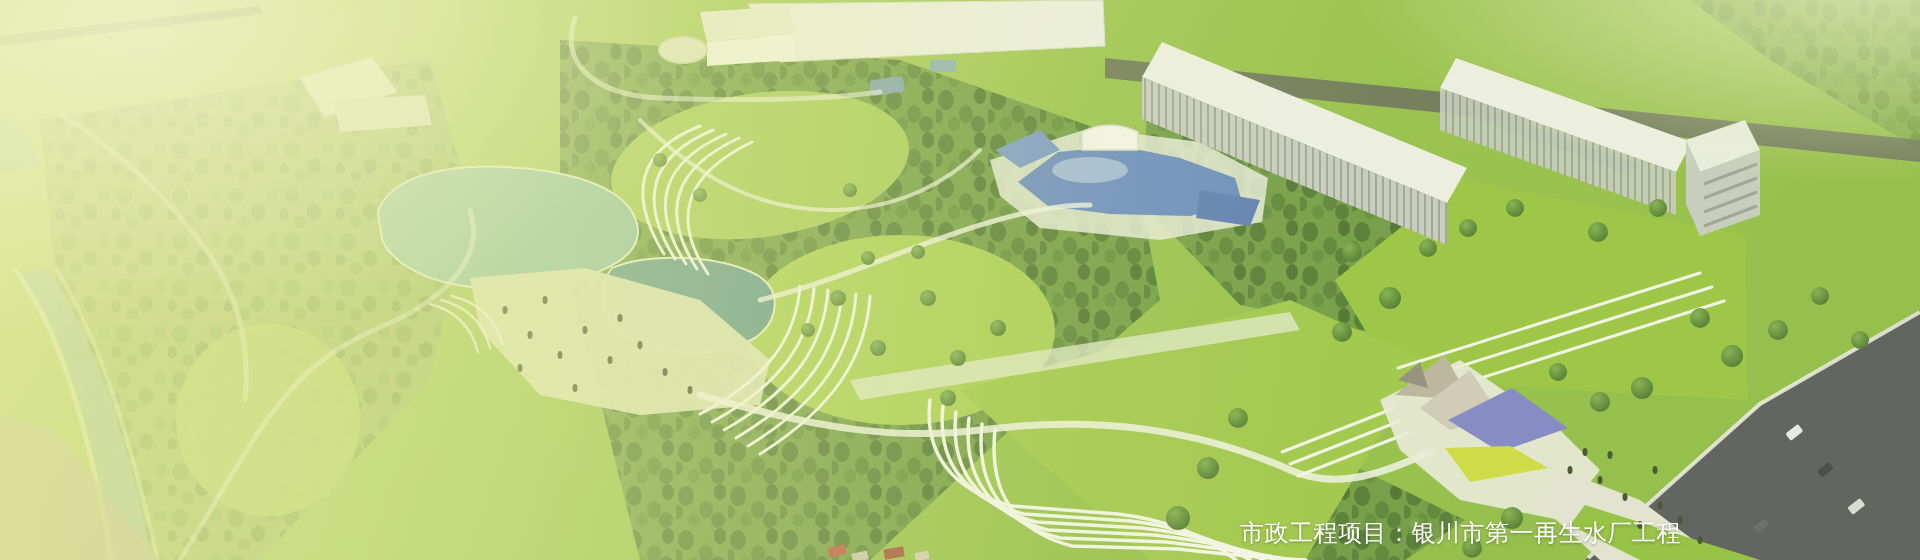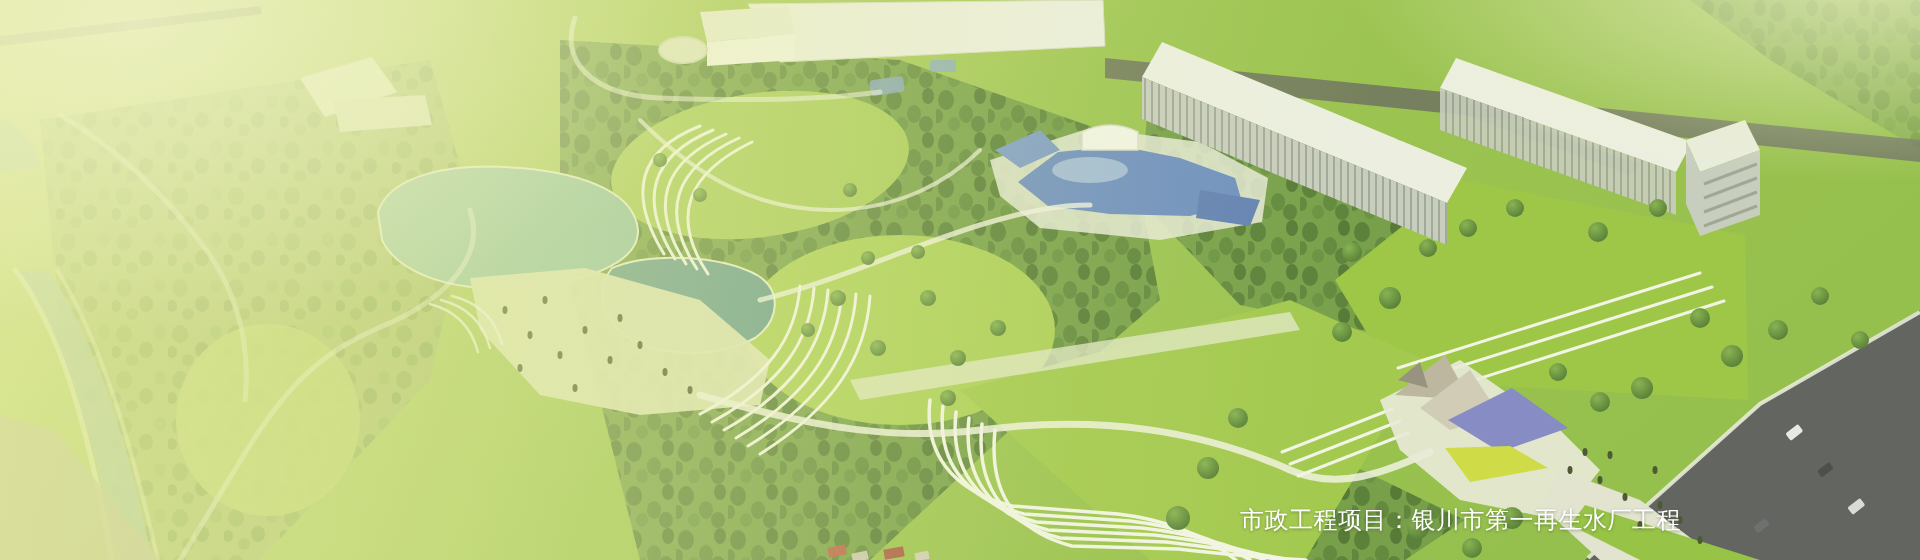--- a/index.html
+++ b/index.html
@@ -14,21 +14,21 @@
       rgba(232,238,162,0.55) 22%,
       rgba(232,238,162,0.34) 40%,
       rgba(232,238,162,0.12) 56%,
       rgba(232,238,162,0) 70%);}
   .haze-tl{background:radial-gradient(ellipse 950px 520px at 7% 4%,
       rgba(244,246,212,0.65), rgba(244,246,212,0) 62%);}
   .haze-tr{background:radial-gradient(ellipse 760px 300px at 97% -4%,
       rgba(236,241,196,0.78), rgba(236,241,196,0) 68%);}
   .tint{background:rgba(224,232,150,0.10);}
   .caption{
-    position:absolute;left:1240px;top:504px;
+    position:absolute;left:1240px;top:517px;
     color:#ffffff;font-size:24px;font-weight:400;letter-spacing:0.5px;
     white-space:nowrap;text-shadow:0 1px 3px rgba(40,60,20,0.45);
   }
 </style>
 </head>
 <body>
 
 <div class="banner">
   <svg viewBox="0 0 1920 560" width="1920" height="560" preserveAspectRatio="none">
     <defs>

